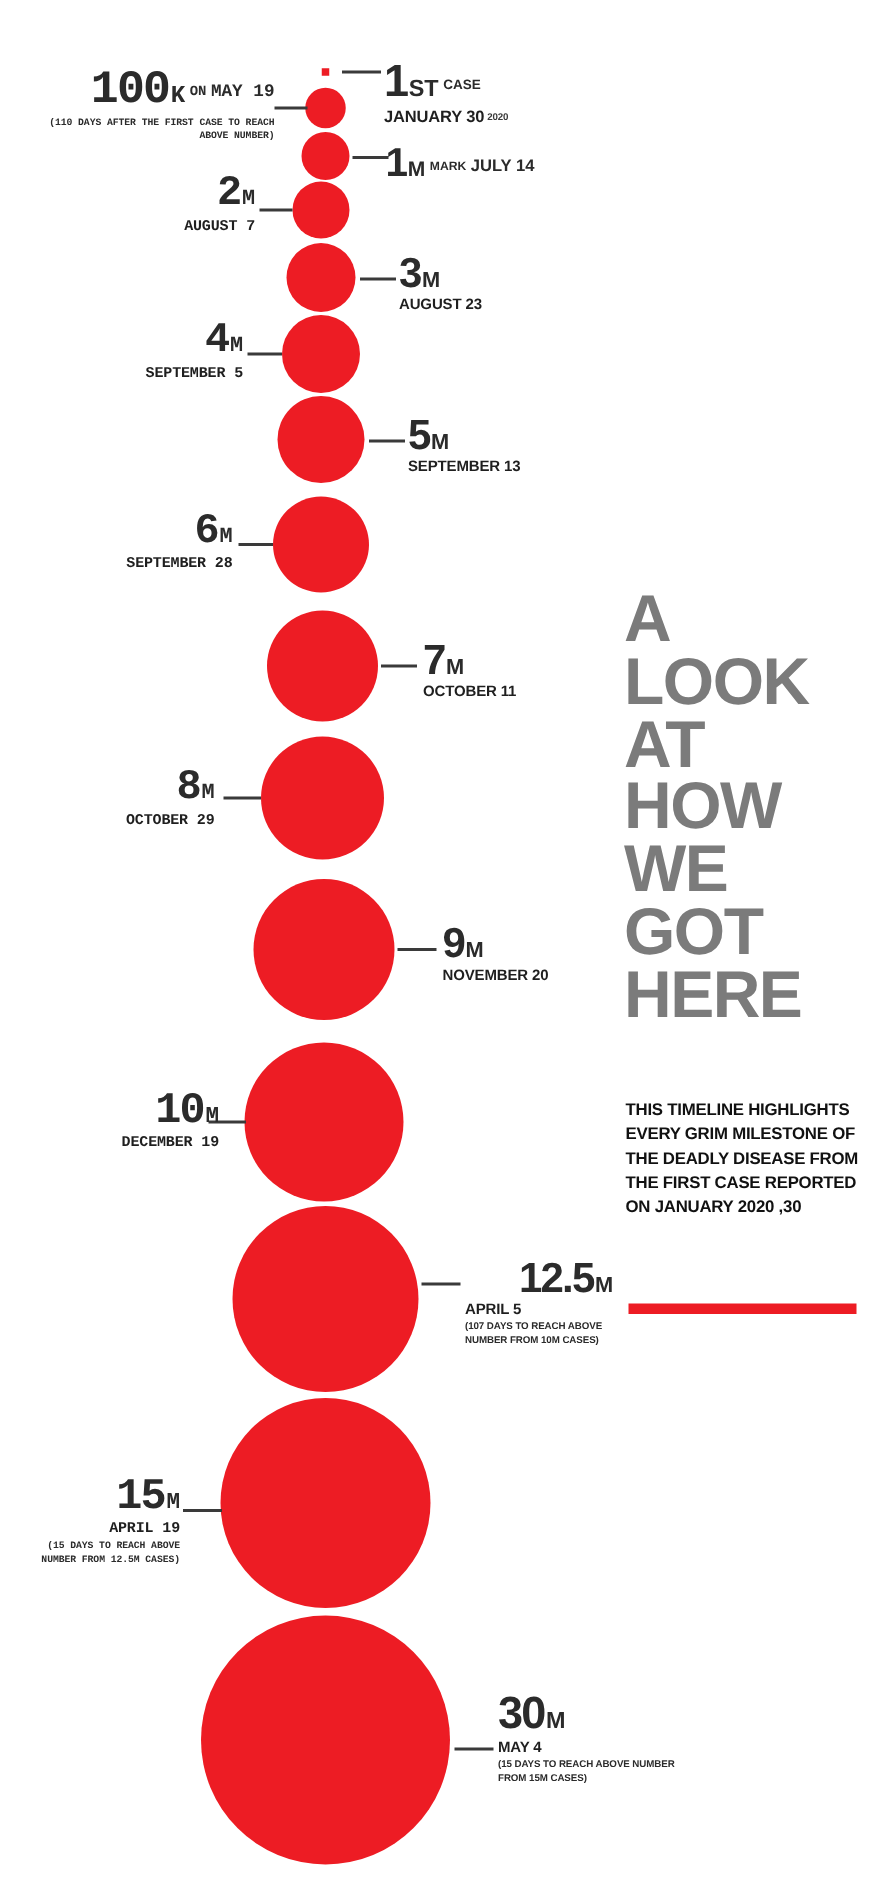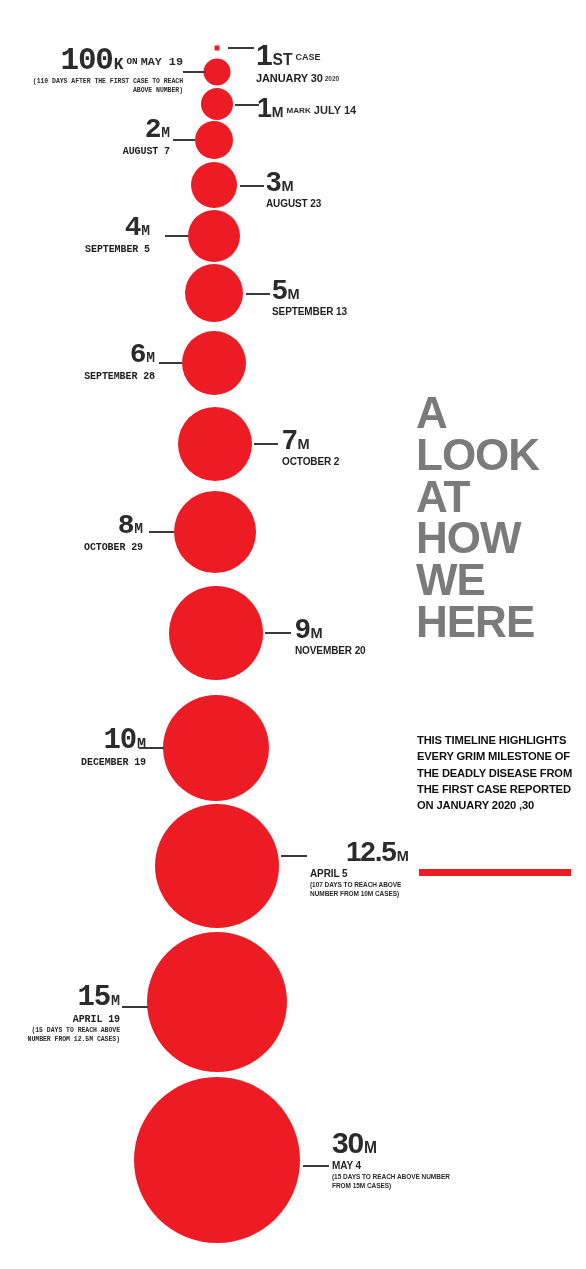--- a/index.html
+++ b/index.html
@@ -195,21 +195,21 @@
     <span class="date">AUGUST 7</span>
   </div>
 
   <div class="label right" style="left:266px; top:168px;">
     <span class="big" style="font-size:28px;">
       <span>3</span><span class="unit">M</span>
     </span>
     <span class="date">AUGUST 23</span>
   </div>
 
-  <div class="label left" style="left:48px; top:214px; width:102px;">
+  <div class="label left" style="left:60px; top:214px; width:102px;">
     <span class="big" style="font-size:28px;">
       <span>4</span><span class="unit">M</span>
     </span>
     <span class="date">SEPTEMBER 5</span>
   </div>
 
   <div class="label right" style="left:272px; top:276px;">
     <span class="big" style="font-size:28px;">
       <span>5</span><span class="unit">M</span>
     </span>
@@ -220,21 +220,21 @@
     <span class="big" style="font-size:28px;">
       <span>6</span><span class="unit">M</span>
     </span>
     <span class="date">SEPTEMBER 28</span>
   </div>
 
   <div class="label right" style="left:282px; top:426px;">
     <span class="big" style="font-size:28px;">
       <span>7</span><span class="unit">M</span>
     </span>
-    <span class="date">OCTOBER 2</span>
+    <span class="date">OCTOBER 11</span>
   </div>
 
   <div class="label left" style="left:45px; top:512px; width:98px;">
     <span class="big" style="font-size:28px;">
       <span>8</span><span class="unit">M</span>
     </span>
     <span class="date">OCTOBER 29</span>
   </div>
 
   <div class="label right" style="left:295px; top:615px;">
@@ -274,20 +274,21 @@
     <span class="date">MAY 4</span>
     <span class="note w-narrow">(15 DAYS TO REACH ABOVE NUMBER FROM 15M CASES)</span>
   </div>
 
   <div id="headline">
     <span>A</span>
     <span>LOOK</span>
     <span>AT</span>
     <span>HOW</span>
     <span>WE</span>
+    <span>GOT</span>
     <span>HERE</span>
   </div>
 
   <div id="standfirst">THIS TIMELINE HIGHLIGHTS EVERY GRIM MILESTONE OF THE DEADLY DISEASE FROM THE FIRST CASE REPORTED ON JANUARY 2020 ,30</div>
 
   <div id="rule"></div>
 
 </div>
 
 </body></html>

